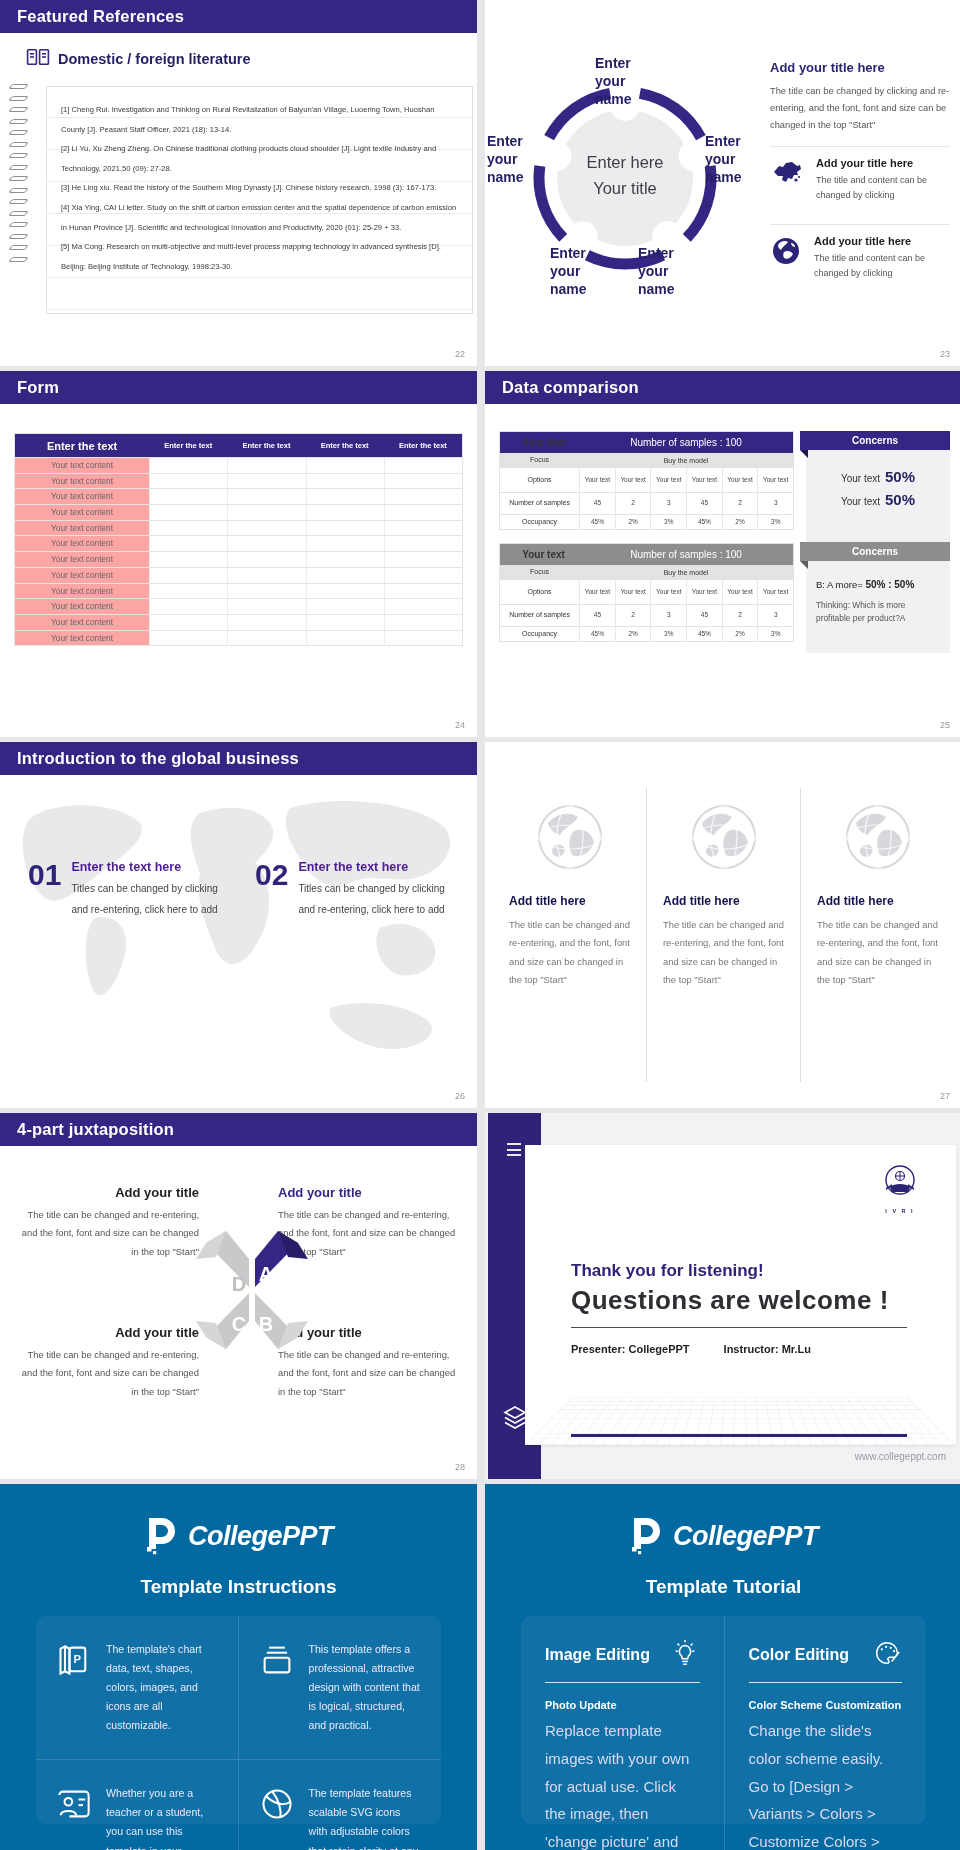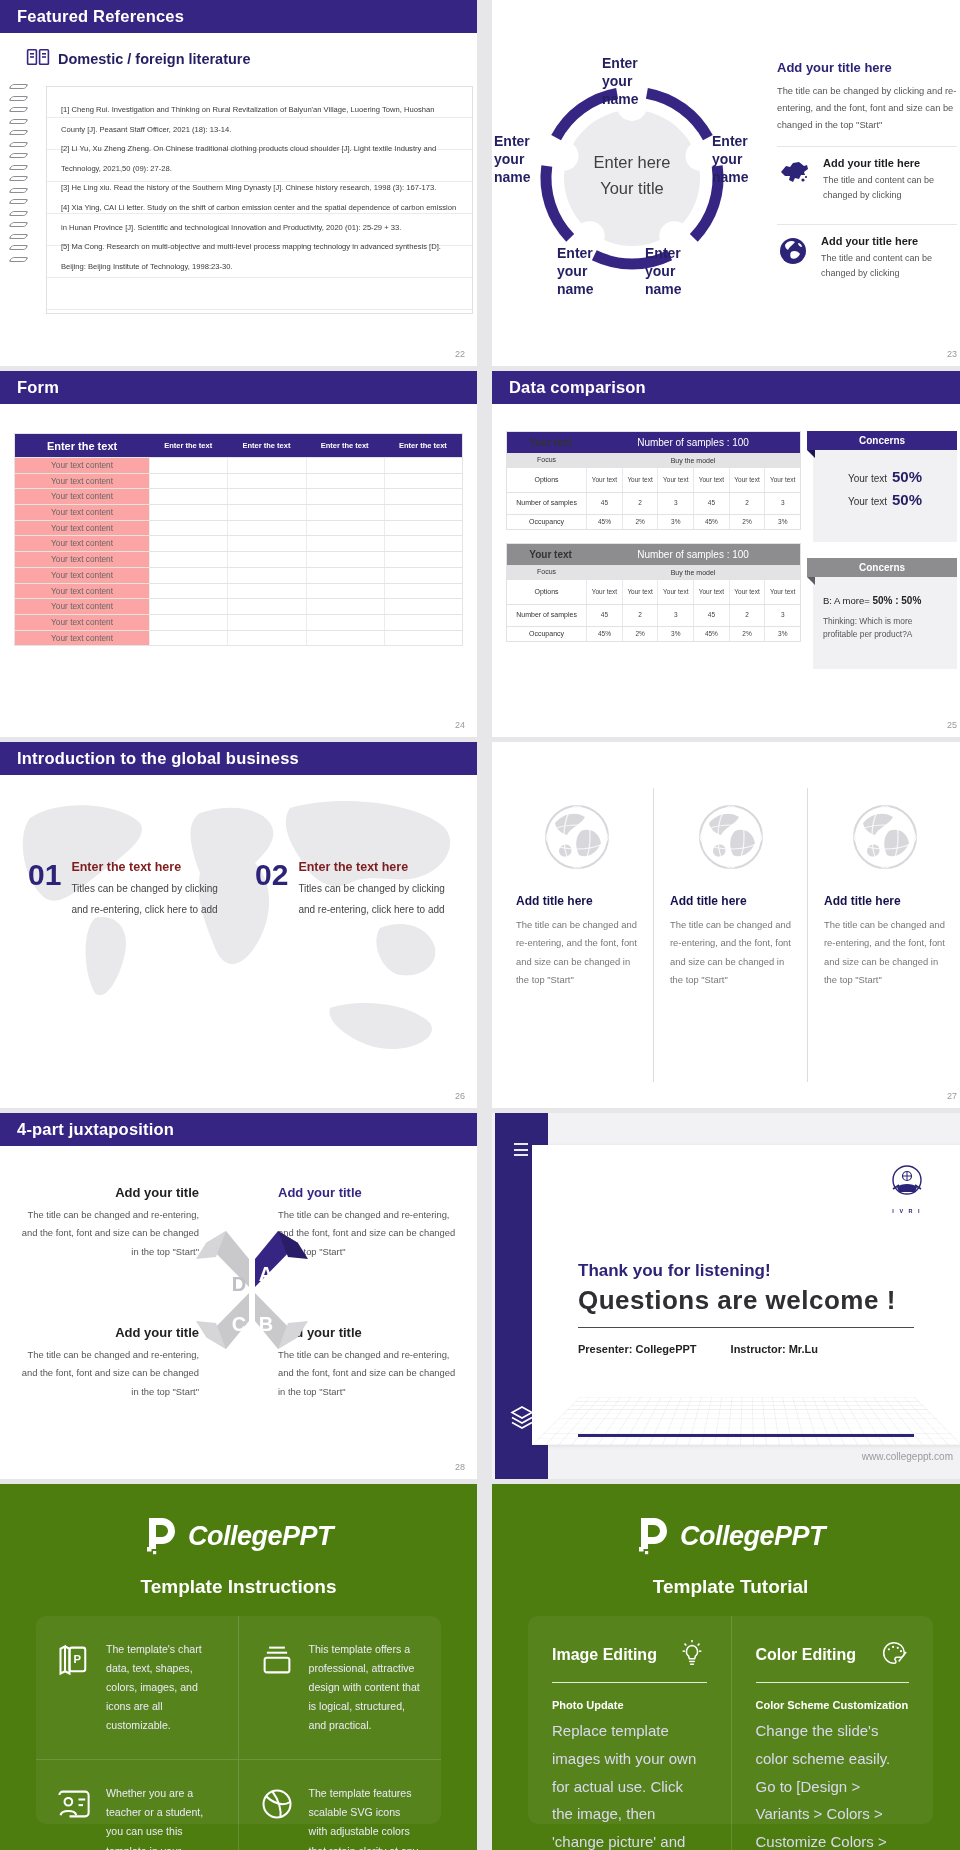--- a/index.html
+++ b/index.html
@@ -1,17 +1,17 @@
 <!DOCTYPE html>
 <html><head>
 <meta charset="utf-8">
 <style>
   * { margin:0; padding:0; box-sizing:border-box; }
   html,body { width:960px; background:#e7e7ea; font-family:"Liberation Sans", sans-serif; }
-  .page { width:960px; height:1850px; display:grid; grid-template-columns:477px 477px; grid-template-rows:repeat(5,366px); gap:5px 15px; background:#e7e7ea; }
+  .page { width:960px; height:1850px; display:grid; grid-template-columns:477px 477px; grid-template-rows:repeat(5,366px); gap:5px 8px; background:#e7e7ea; }
   .panel { position:relative; background:#fff; overflow:hidden; }
   .slide-title { height:33px; background:#362583; color:#fff; font-size:16.5px; font-weight:bold; display:flex; align-items:center; padding-left:17px; letter-spacing:.2px; }
   .pagenum { position:absolute; right:12px; bottom:7px; font-size:9px; color:#999; }
 
   
   .ref-heading { position:absolute; left:26px; top:48px; display:flex; align-items:center; gap:8px; }
   .ref-heading .txt { font-size:14.5px; font-weight:bold; color:#241f63; }
   .spiral { position:absolute; left:10px; top:84px; display:flex; flex-direction:column; gap:6.5px; }
   .coil { width:17px; height:5px; border:1.5px solid #8d8d92; border-radius:3px; background:#fdfdfd; transform:skewX(-35deg); }
   .refbox { position:absolute; left:46px; top:86px; right:4px; height:228px; border:1px solid #e0e0e0; background:#fff; padding:13px 14px 0 14px;
@@ -56,40 +56,40 @@
   .drow.head .dlab { font-weight:bold; font-size:10px; padding-left:8px; text-align:left; }
   .drow.head .dval { font-size:10px; }
   .drow.sub { background:#e3e3e6; height:14px; align-items:center; }
   .drow.sub .dlab, .drow.sub .dval { font-size:7px; color:#333; }
   .dlab { width:27%; text-align:center; font-size:7px; color:#333; display:flex; align-items:center; justify-content:center; line-height:1.2; }
   .dval { flex:1; text-align:center; }
   .dcells { flex:1; display:flex; }
   .dc { flex:1; border-left:1px solid #e8e8ea; text-align:center; font-size:6.5px; color:#444; display:flex; align-items:center; justify-content:center; line-height:1.25; }
   .r-opt { height:25px; } .r-samp { height:22px; } .r-occ { height:15px; }
   .concerns { flex:1; }
-  .concern { margin-bottom:16px; }
+  .concern { }
   .ribbon { position:relative; height:19px; line-height:19px; text-align:center; color:#fff; font-weight:bold; font-size:10px; margin-left:-6px; }
   .ribbon.purple { background:#362583; }
   .ribbon.gray { background:#8d8d90; }
   .ribbon::after { content:""; position:absolute; left:0; top:100%; border:4px solid transparent; }
   .ribbon.purple::after { border-top-color:#1e1554; border-right-color:#1e1554; }
   .ribbon.gray::after { border-top-color:#5f5f63; border-right-color:#5f5f63; }
   .cbody { background:#f1f1f3; min-height:92px; padding:18px 10px 10px; }
   .cline { display:flex; justify-content:center; align-items:baseline; gap:5px; margin-bottom:6px; }
   .cl { font-size:10px; color:#333; }
   .cv { font-size:15px; font-weight:bold; color:#241f63; }
   .cratio { font-size:9.5px; color:#222; margin-bottom:9px; }
   .cratio b { font-size:10px; }
   .cnote { font-size:8.4px; color:#555; line-height:1.6; }
 
   
   .worldmap { position:absolute; left:0; top:36px; }
   .gb-item { position:absolute; display:flex; gap:10px; width:205px; }
   .gb-num { font-size:30px; font-weight:bold; color:#2d2479; line-height:1; }
-  .gb-title { font-size:12.5px; font-weight:bold; color:#7f1d1d; margin-bottom:5px; }
+  .gb-title { font-size:12.5px; font-weight:bold; color:#4c1d95; margin-bottom:5px; }
   .gb-body { font-size:10px; color:#444; line-height:2.05; }
 
   
   .gs-cols { position:absolute; left:8px; right:8px; top:46px; bottom:26px; display:flex; }
   .gs-col { flex:1; padding:0 16px; text-align:left; }
   .gs-col + .gs-col { border-left:1px solid #dcdcde; }
   .gs-globe { display:block; margin:12px auto 0; }
   .gs-title { font-size:12px; font-weight:bold; color:#14124d; margin:20px 0 8px; }
   .gs-body { font-size:9.4px; color:#777; line-height:1.95; }
 
@@ -118,21 +118,21 @@
   .ty-rule { position:absolute; left:46px; top:182px; width:336px; border-top:1.5px solid #4a4a50; }
   .ty-pres { position:absolute; left:46px; top:198px; font-size:11px; font-weight:bold; color:#222; display:flex; gap:34px; }
   .ty-grid { position:absolute; left:0; right:0; bottom:0; height:92px; overflow:hidden;
              background:repeating-linear-gradient(90deg, rgba(140,140,155,.22) 0 1px, transparent 1px 13px),
                         repeating-linear-gradient(0deg, rgba(140,140,155,.22) 0 1px, transparent 1px 9px);
              transform:perspective(240px) rotateX(48deg); transform-origin:bottom; opacity:.55; }
   .ty-bar { position:absolute; left:46px; bottom:8px; width:336px; height:3px; background:#2d2479; }
   .ty-site { position:absolute; right:16px; top:338px; font-size:10px; color:#9a9aa0; }
 
   
-  .panel.promo { background:#4d7c0f; }
+  .panel.promo { background:#0369a1; }
   .brand { position:absolute; left:0; right:0; top:32px; display:flex; justify-content:center; align-items:center; gap:10px; }
   .brand .word { color:#fff; font-size:27px; font-weight:bold; font-style:italic; letter-spacing:-.5px; }
   .promo-heading { position:absolute; left:0; right:0; top:92px; text-align:center; color:#fff; font-size:19px; font-weight:bold; }
   .promo-card { position:absolute; left:36px; right:36px; top:132px; bottom:26px; background:rgba(255,255,255,.06); border-radius:10px; }
   .instr-grid { display:grid; grid-template-columns:1fr 1fr; height:100%; }
   .instr-cell { padding:24px 20px; display:flex; gap:14px; align-items:flex-start; }
   .instr-cell.c1, .instr-cell.c3 { border-right:1px solid rgba(255,255,255,.14); }
   .instr-cell.c1, .instr-cell.c2 { border-bottom:1px solid rgba(255,255,255,.14); }
   .instr-cell p { font-size:10.6px; color:#eceafa; line-height:1.8; }
   .instr-icon { flex-shrink:0; margin-top:2px; }

